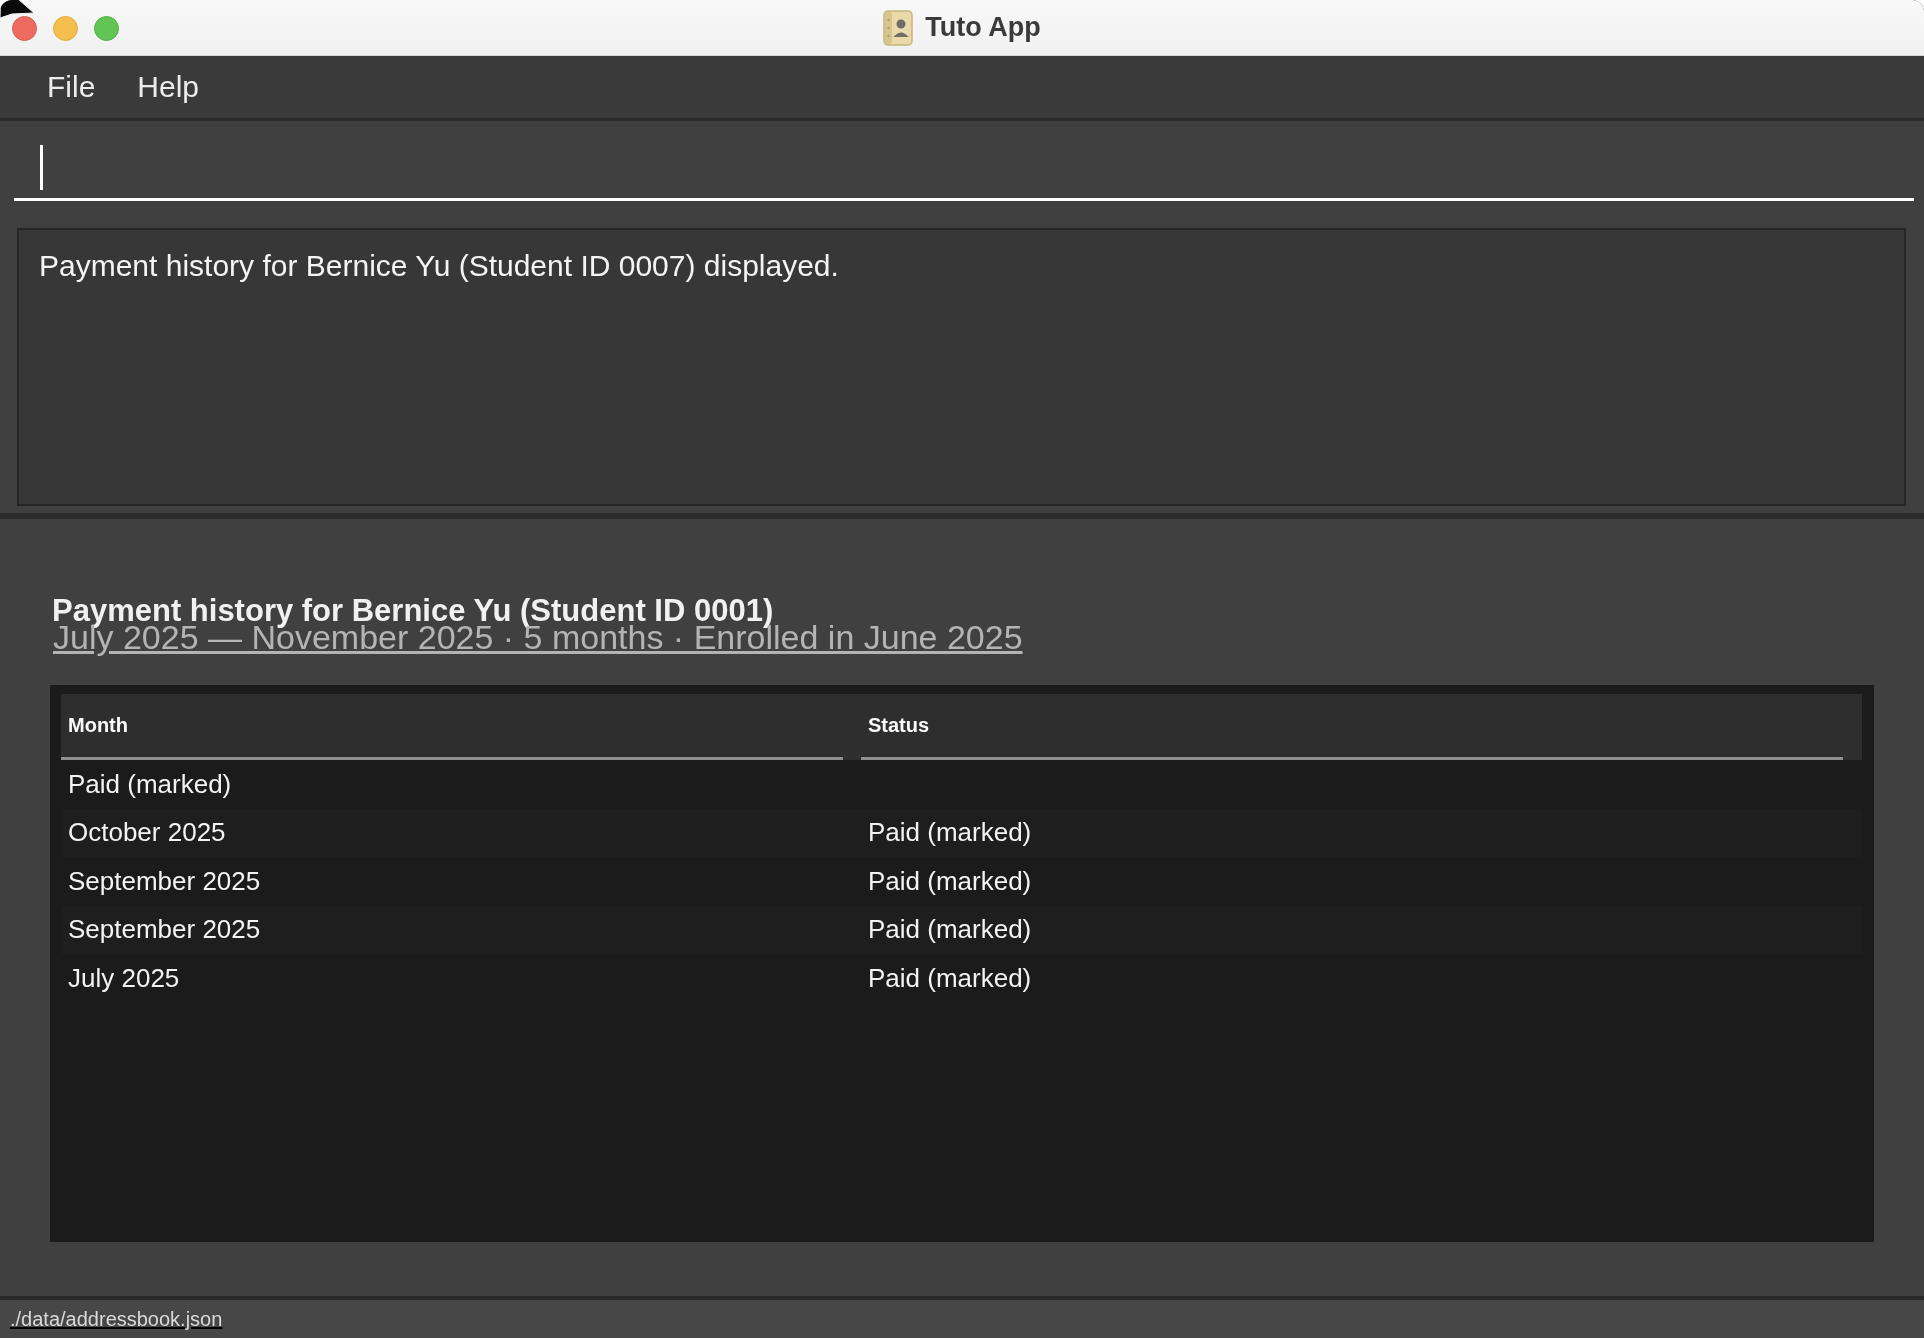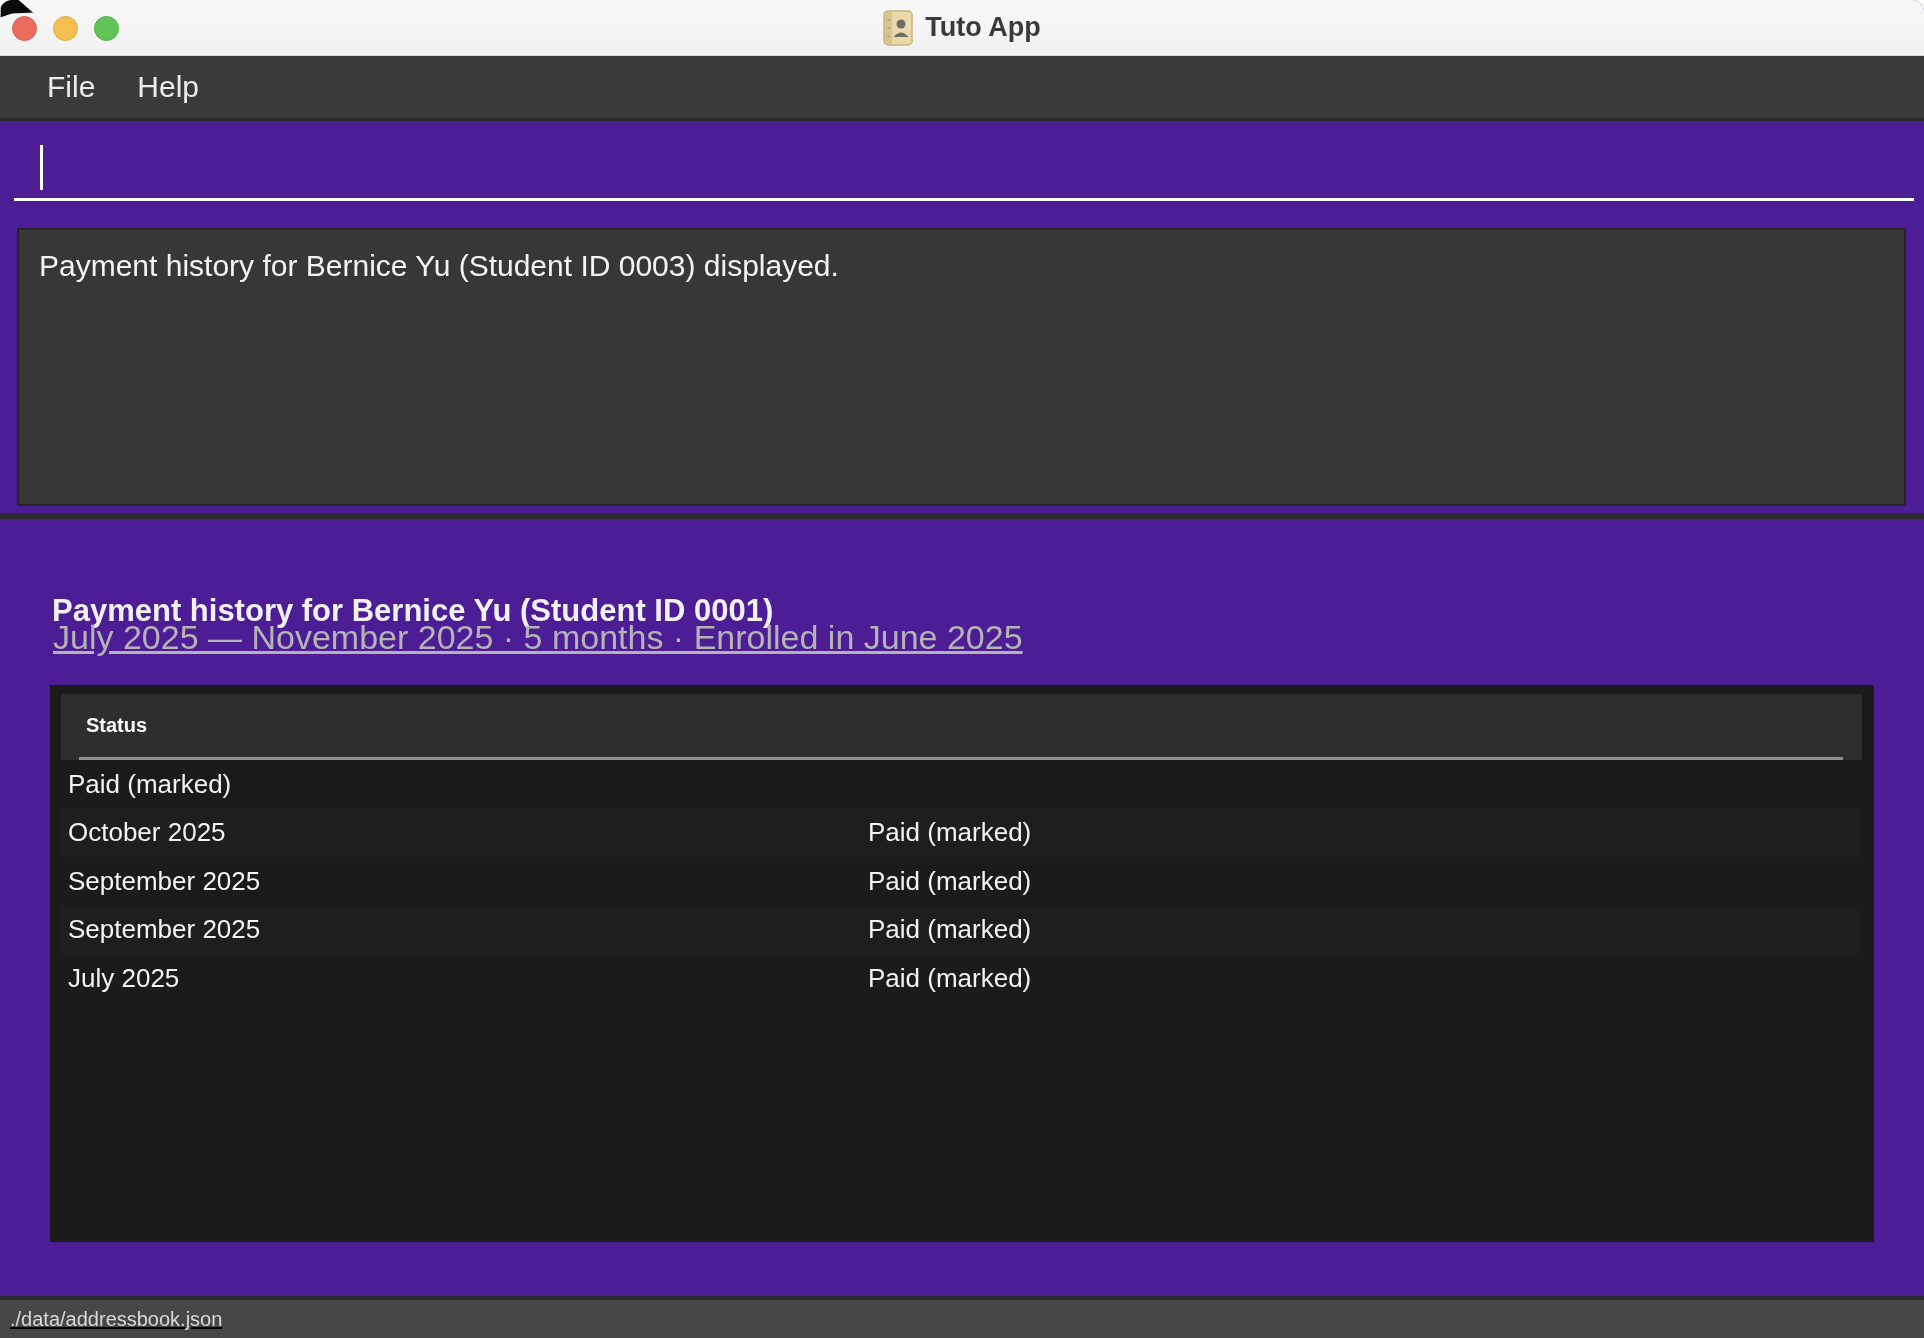--- a/index.html
+++ b/index.html
@@ -1,19 +1,19 @@
 <!DOCTYPE html>
 <html><head>
 <meta charset="utf-8">
 <style>
   * { box-sizing: border-box; margin: 0; padding: 0; }
   html,body { width:1924px; height:1338px; background:#ffffff;
     font-family:"Liberation Sans", sans-serif; }
   .window { position:absolute; left:0; top:0; width:1924px; height:1338px;
-    background:#4c1d95; border-radius:12px 12px 0 0; overflow:hidden; }
+    background:#404040; border-radius:12px 12px 0 0; overflow:hidden; }
 
   
   .titlebar { position:absolute; left:0; top:0; right:0; height:56px;
     background:linear-gradient(#f8f8f8,#f1f1f1); border-bottom:1px solid #d8d8d8;
     display:flex; align-items:center; justify-content:center; }
   .traffic { position:absolute; left:12px; top:0; height:56px; display:flex;
     align-items:center; gap:16px; }
   .light { width:25px; height:25px; border-radius:50%; }
   .light.red    { background:#ed6a5e; border:1px solid #d95f52; }
   .light.yellow { background:#f5bf4f; border:1px solid #e0ac3d; }
@@ -114,30 +114,31 @@
     <div class="menu-item">Help</div>
   </div>
 
   <div class="input-zone">
     <input class="cmd-input" type="text" placeholder="" style="">
     <div class="caret"></div>
     <div class="input-underline"></div>
   </div>
 
   <div class="message-box">
-    <div class="message-text">Payment history for Bernice Yu (Student ID 0003) displayed.</div>
+    <div class="message-text">Payment history for Bernice Yu (Student ID 0007) displayed.</div>
   </div>
 
   <div class="hsep"></div>
 
   <div class="detail-heading">Payment history for Bernice Yu (Student ID 0001)</div>
   <div class="detail-sub">July 2025 — November 2025 · 5 months · Enrolled in June 2025</div>
 
   <div class="table-wrap">
     <div class="thead">
+      <div class="th c-month">Month</div>
       <div class="th-gap"></div>
       <div class="th c-status">Status</div>
       <div class="th-end"></div>
     </div>
     <div class="tbody">
         <div class="tr">
           <div class="td c-status">Paid (marked)</div>
         </div>
         <div class="tr">
           <div class="td c-month">October 2025</div>

